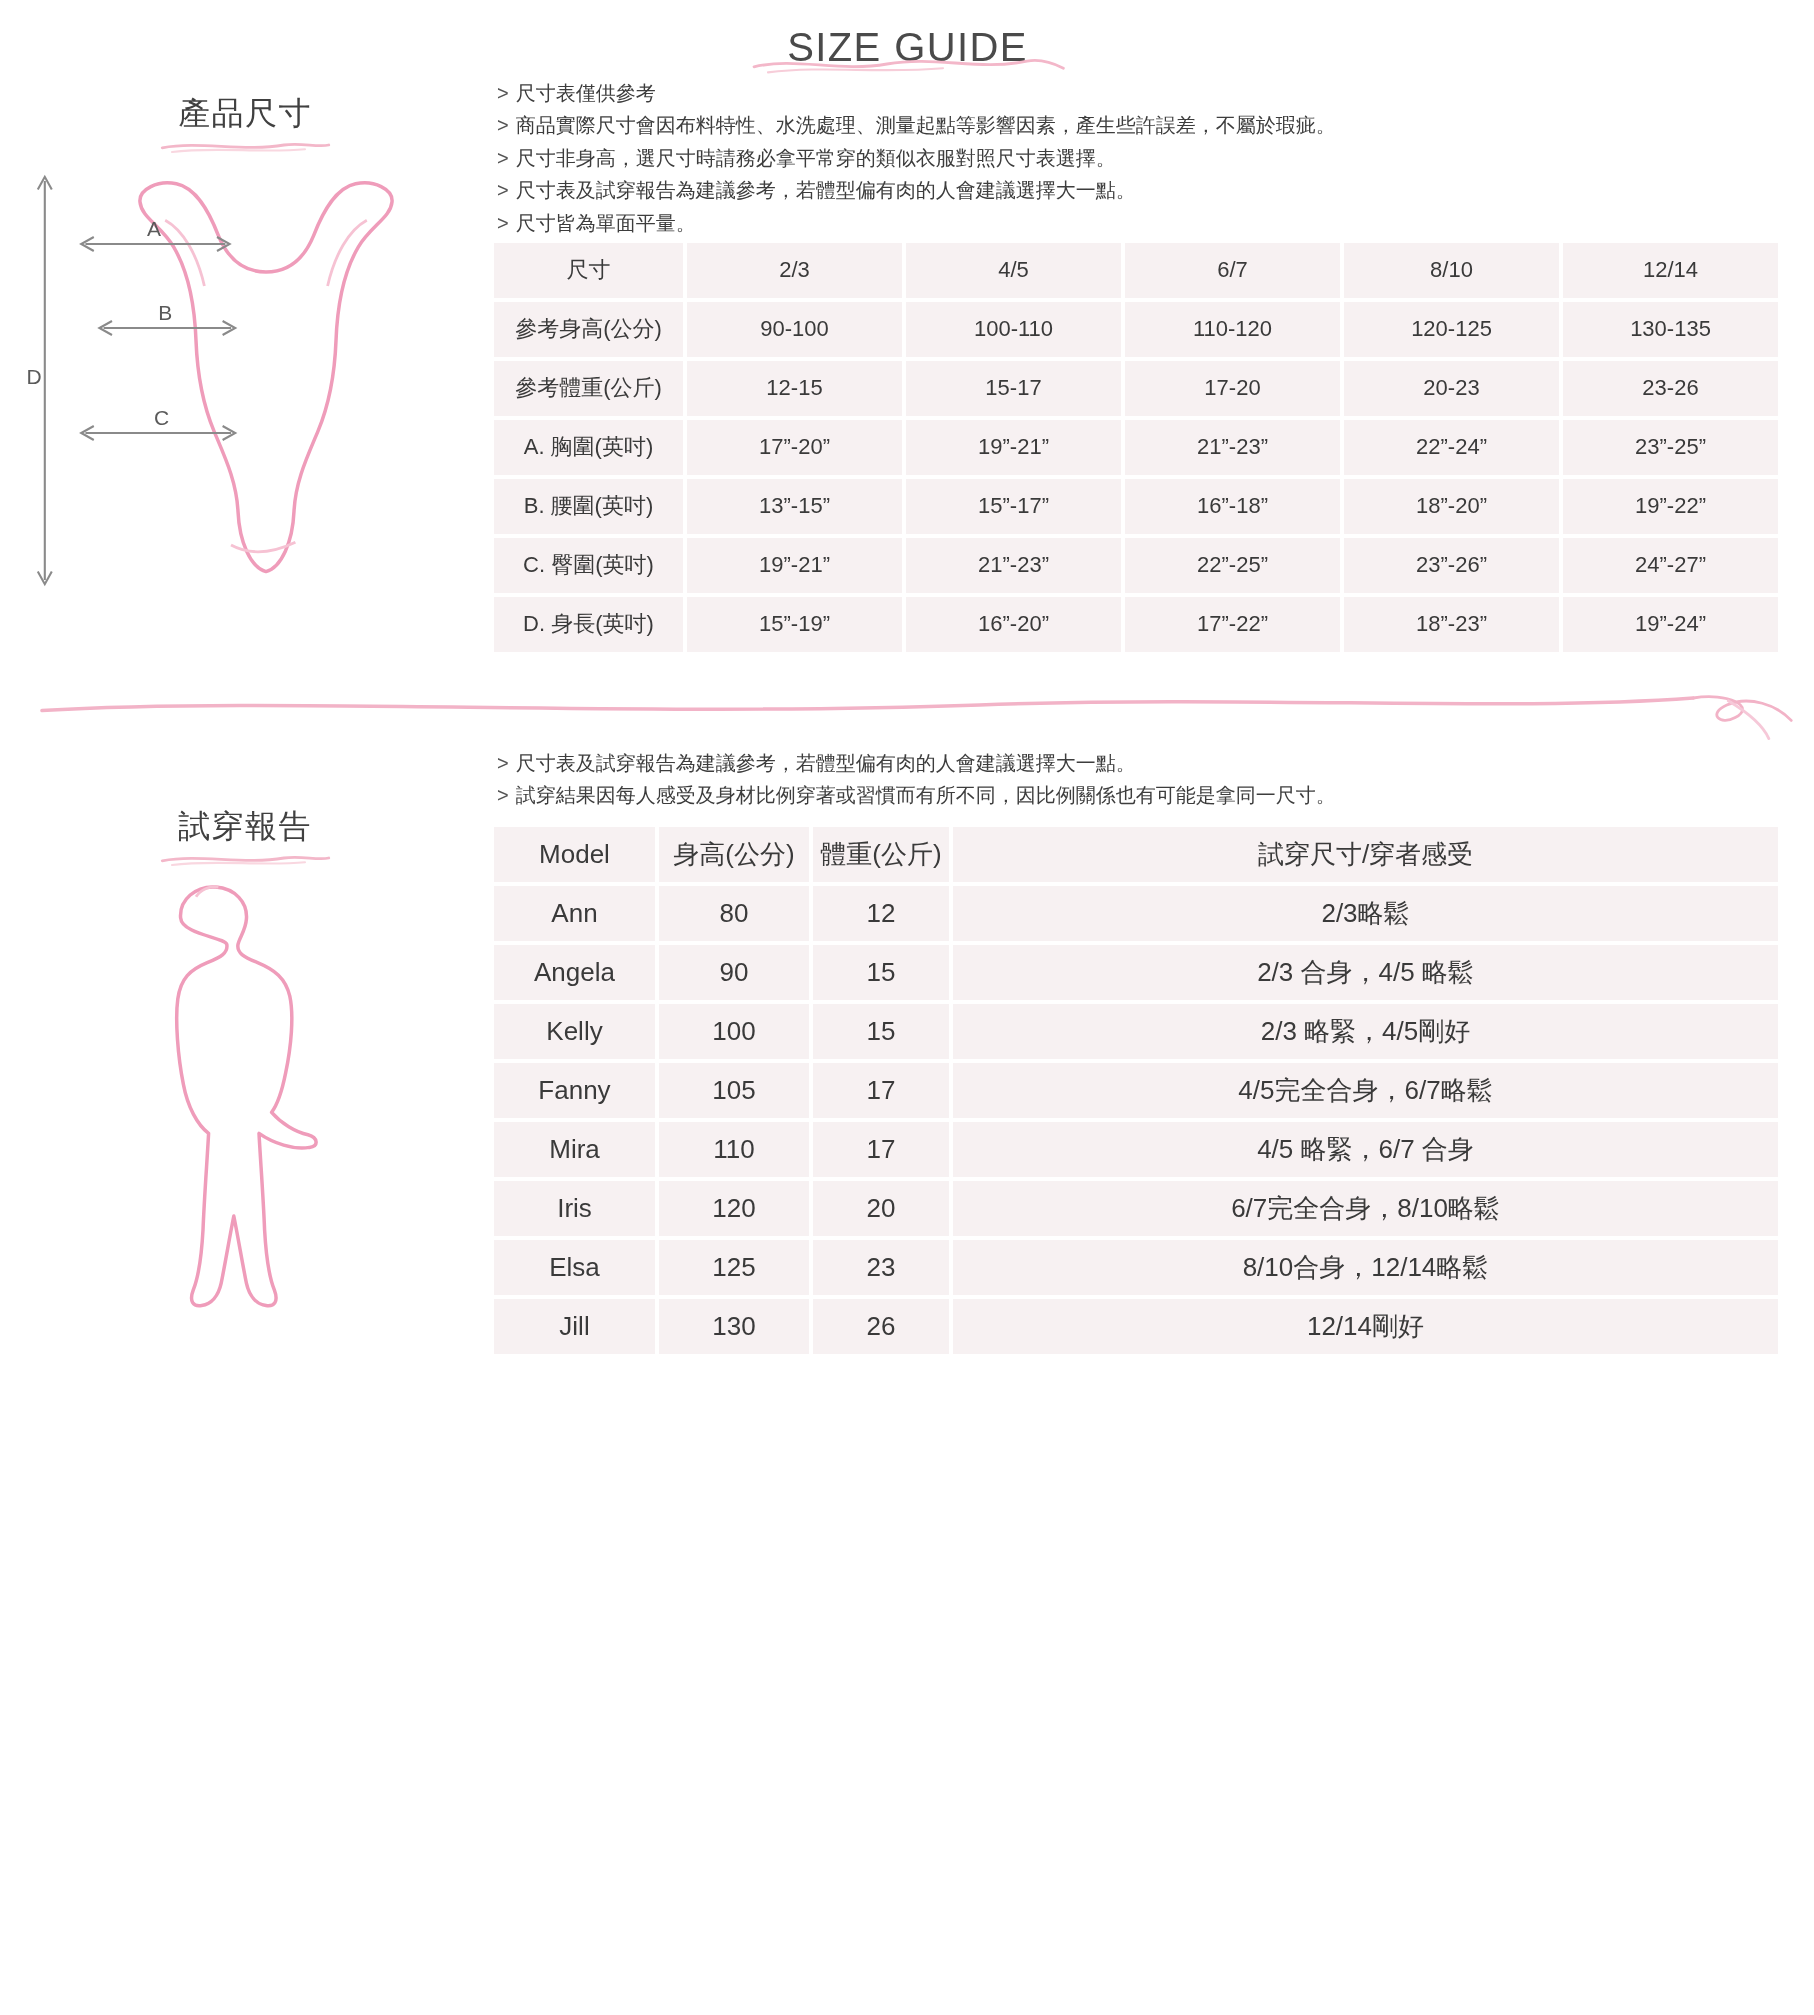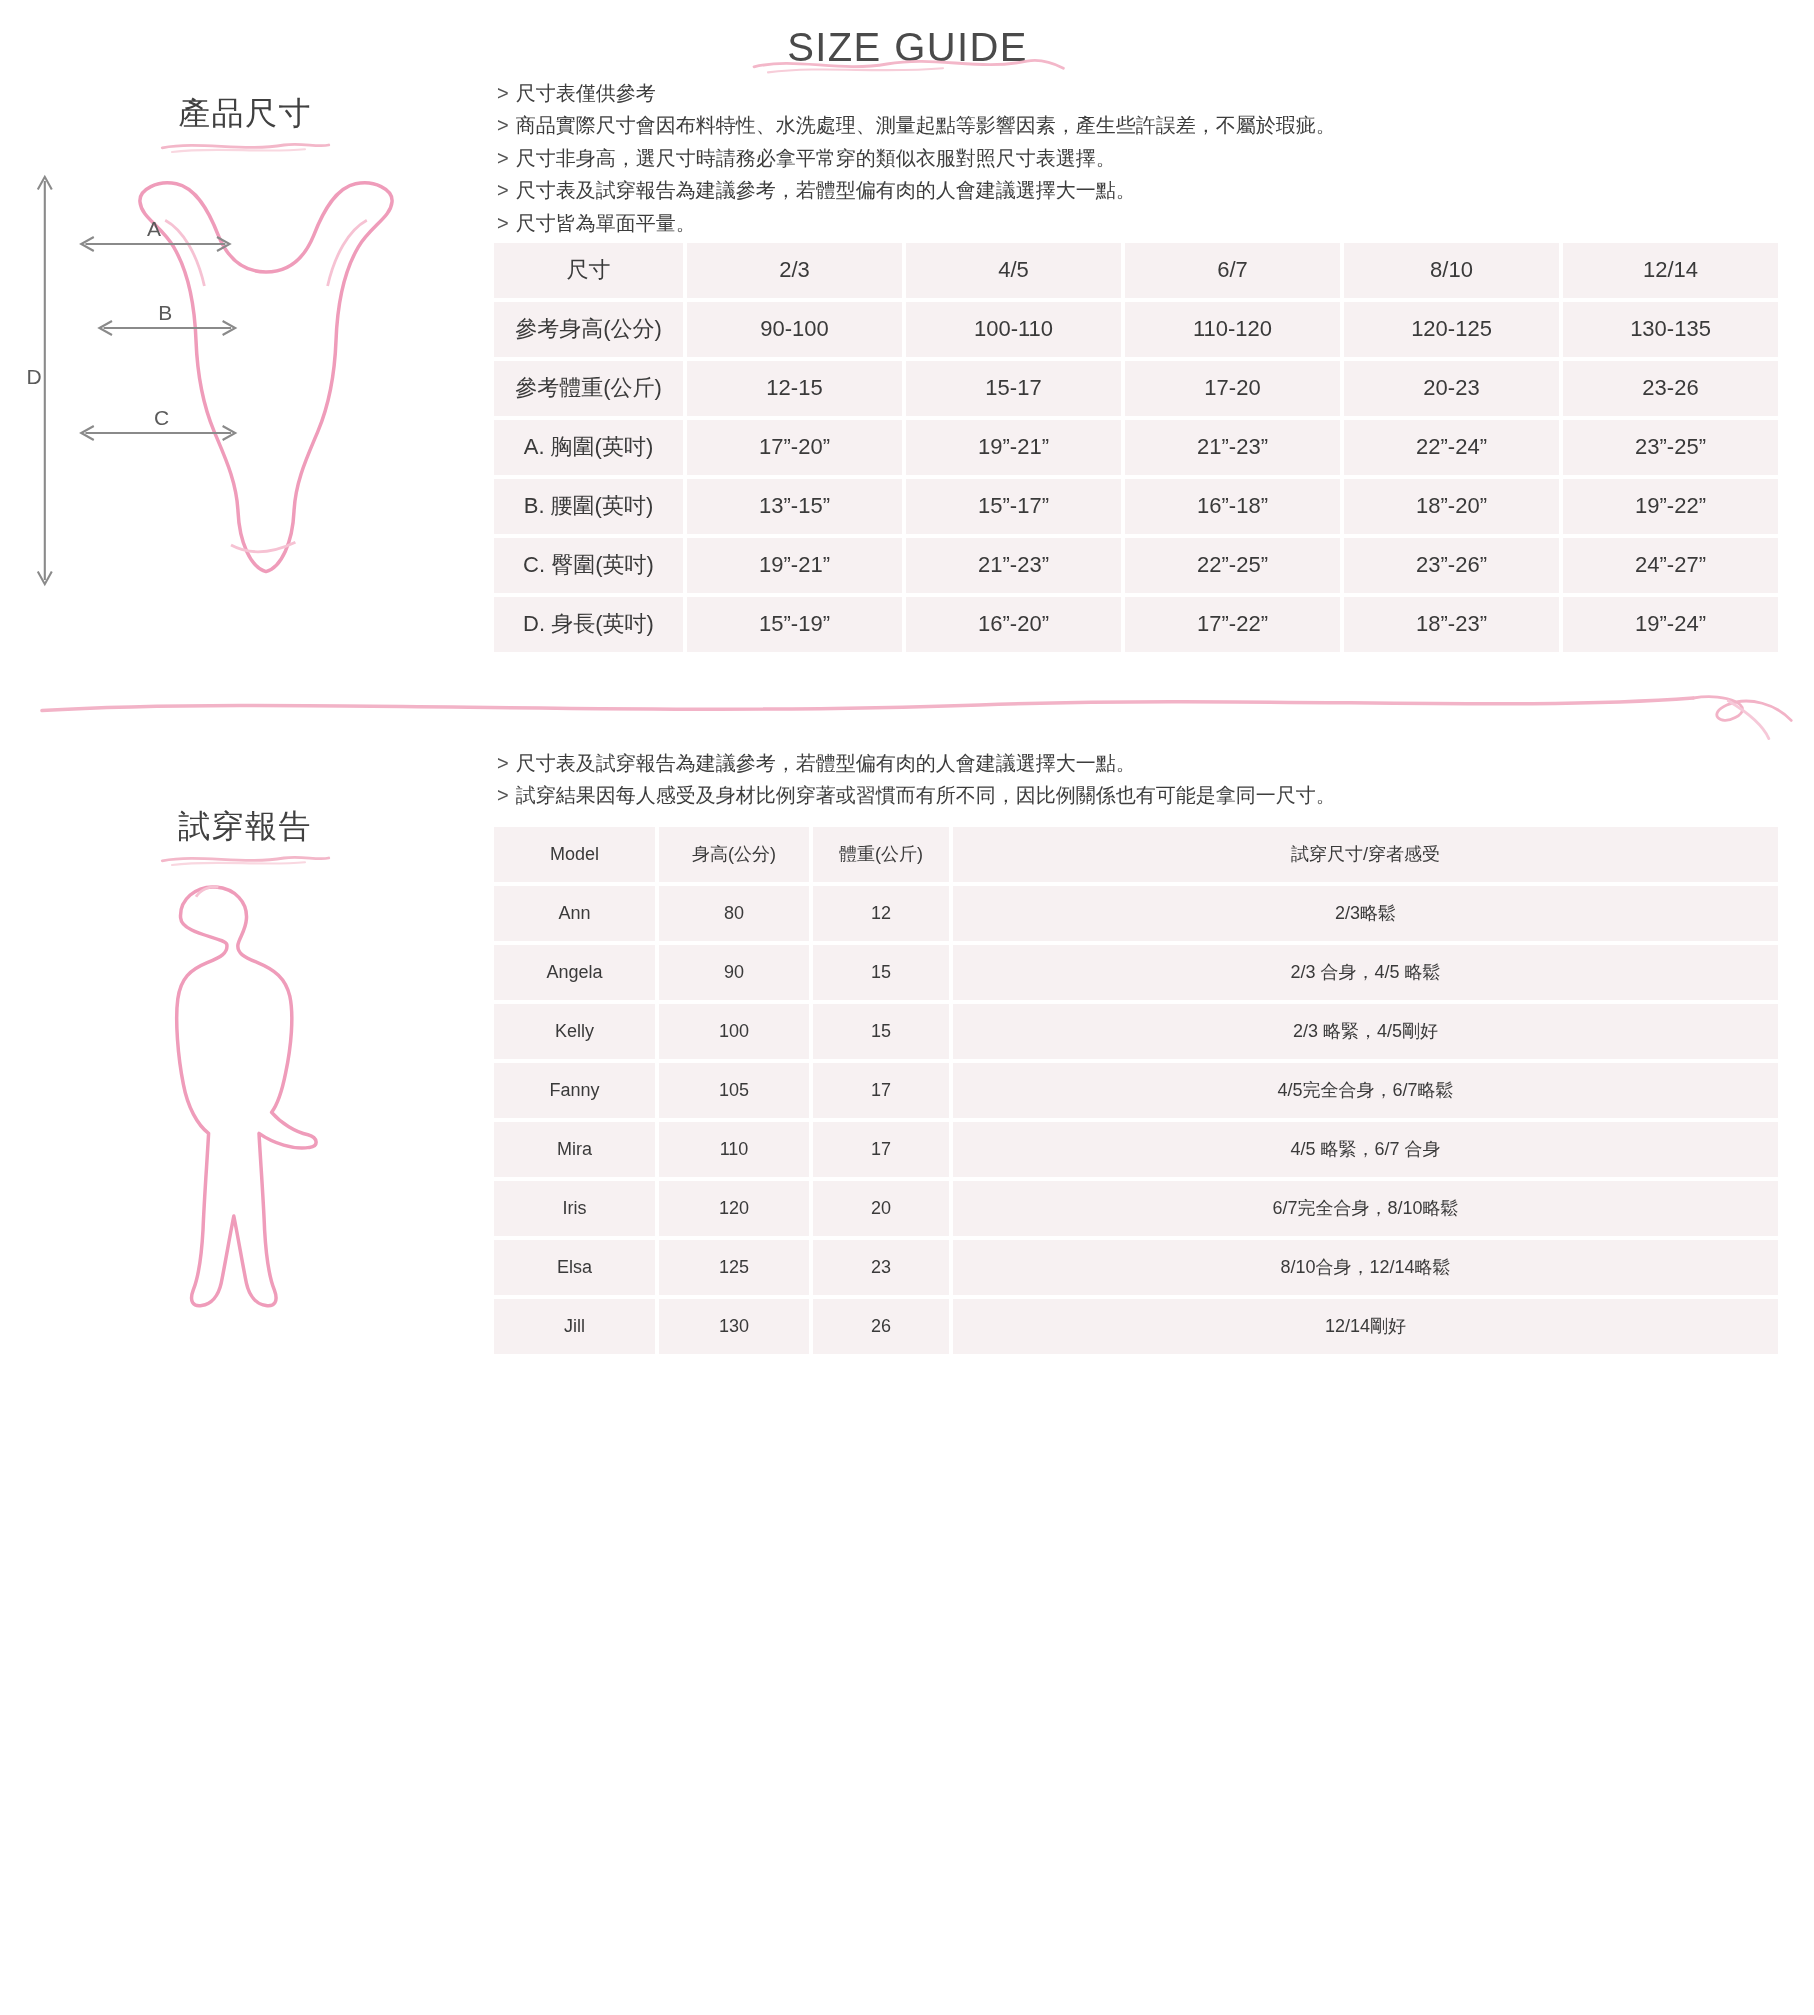--- a/index.html
+++ b/index.html
@@ -107,21 +107,21 @@
     vertical-align: middle;
     white-space: nowrap;
   }
   table.size-table .rowhead {
     width: 189px;
   }
 
   
   table.fit-table td, table.fit-table th {
     height: 55px;
-    font-size: 18px;
+    font-size: 26px;
   }
   table.fit-table .c-model { width: 161px; }
   table.fit-table .c-h { width: 150px; }
   table.fit-table .c-w { width: 136px; }
 
   
   .divider-wrap {
     width: 100%;
     height: 63px;
     position: relative;

